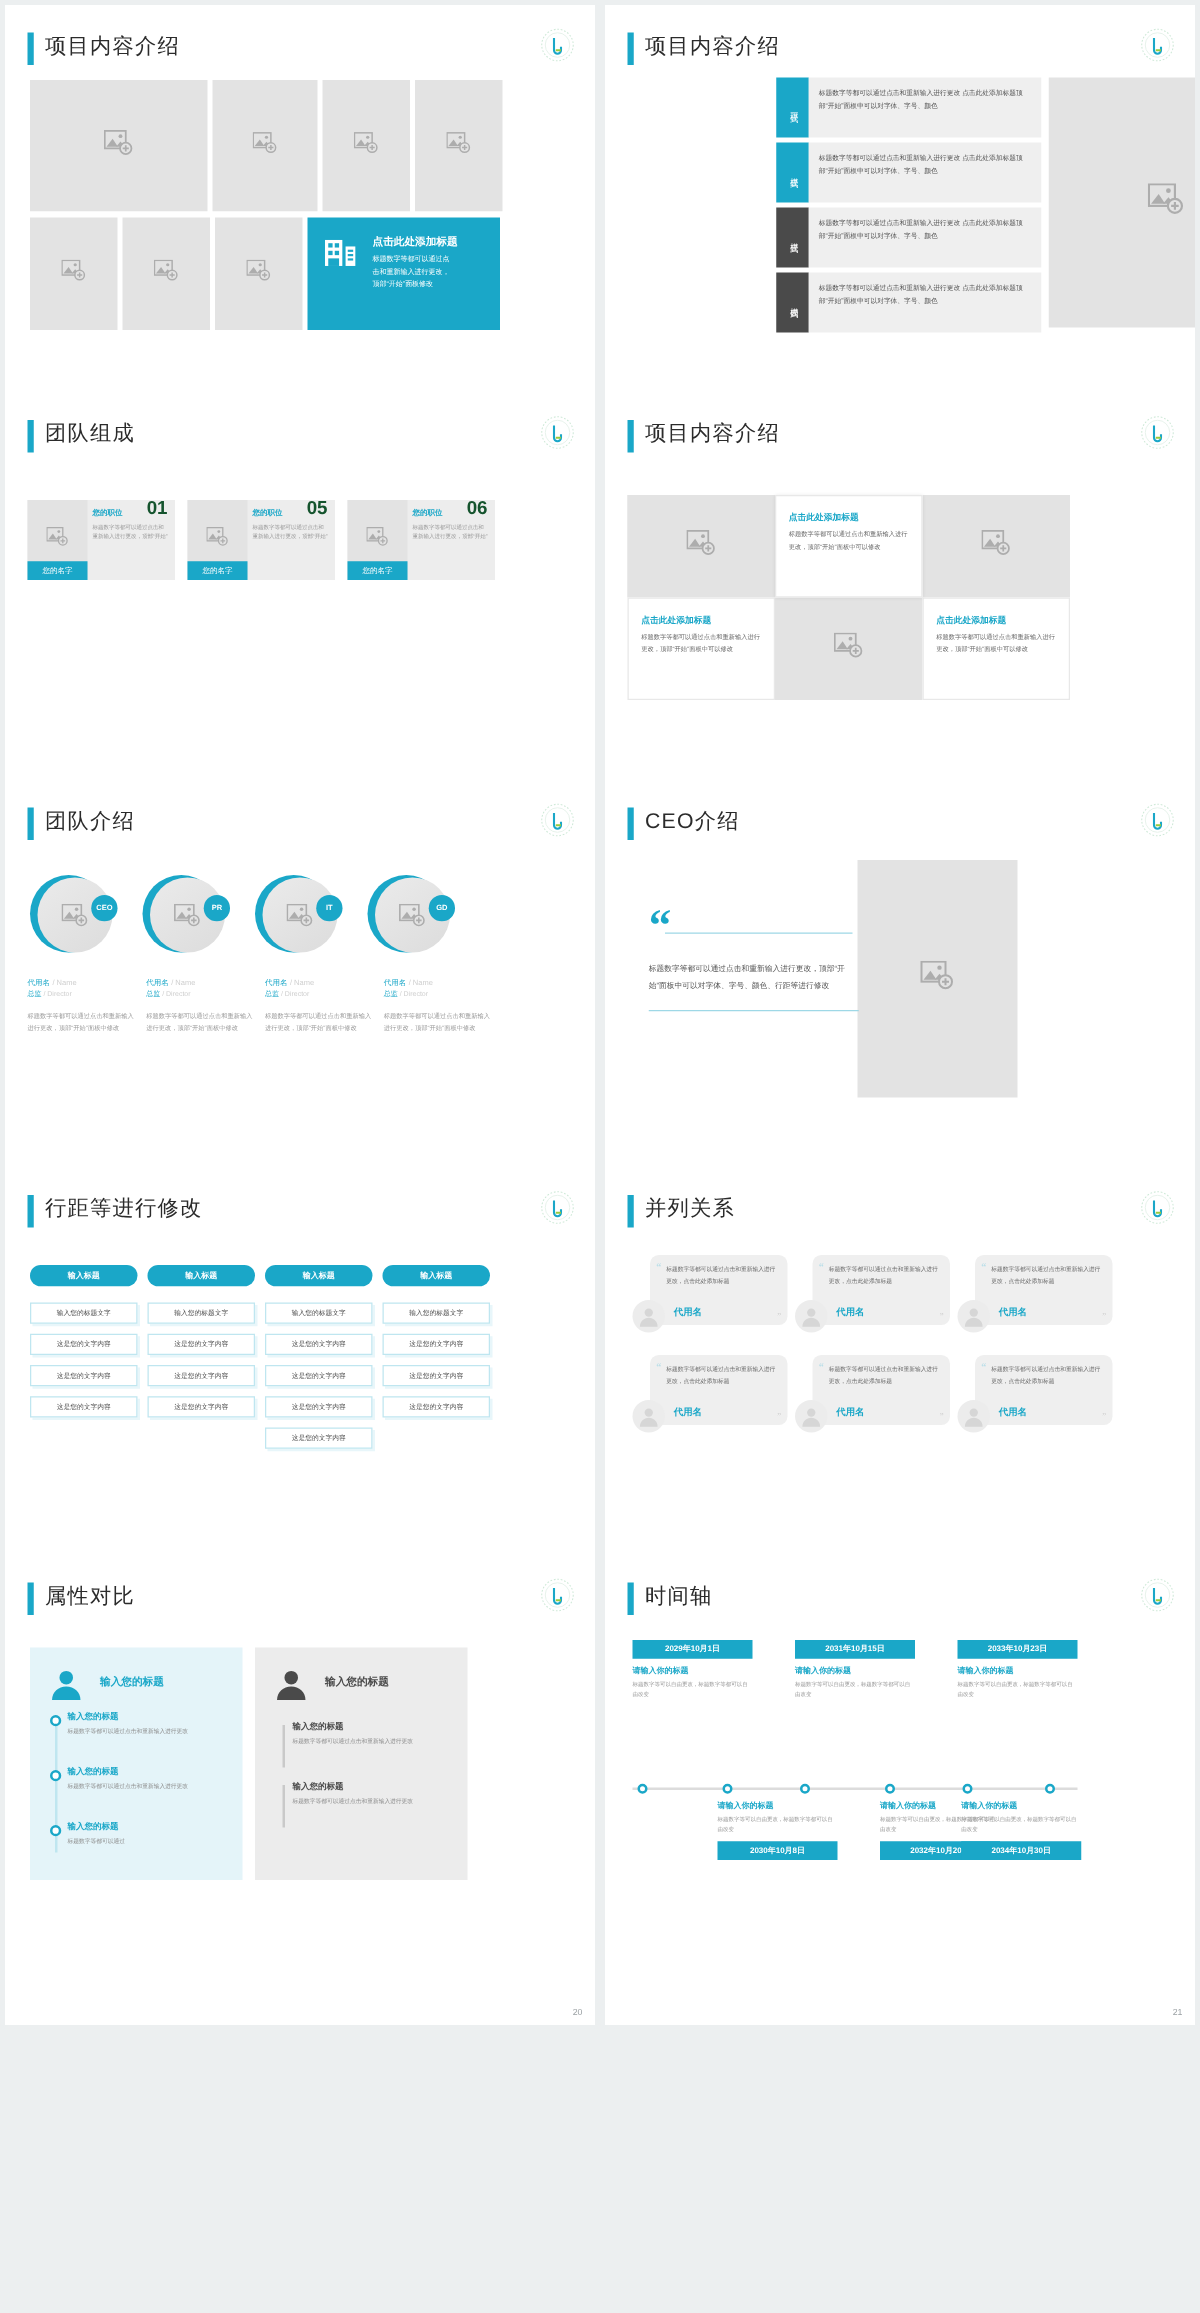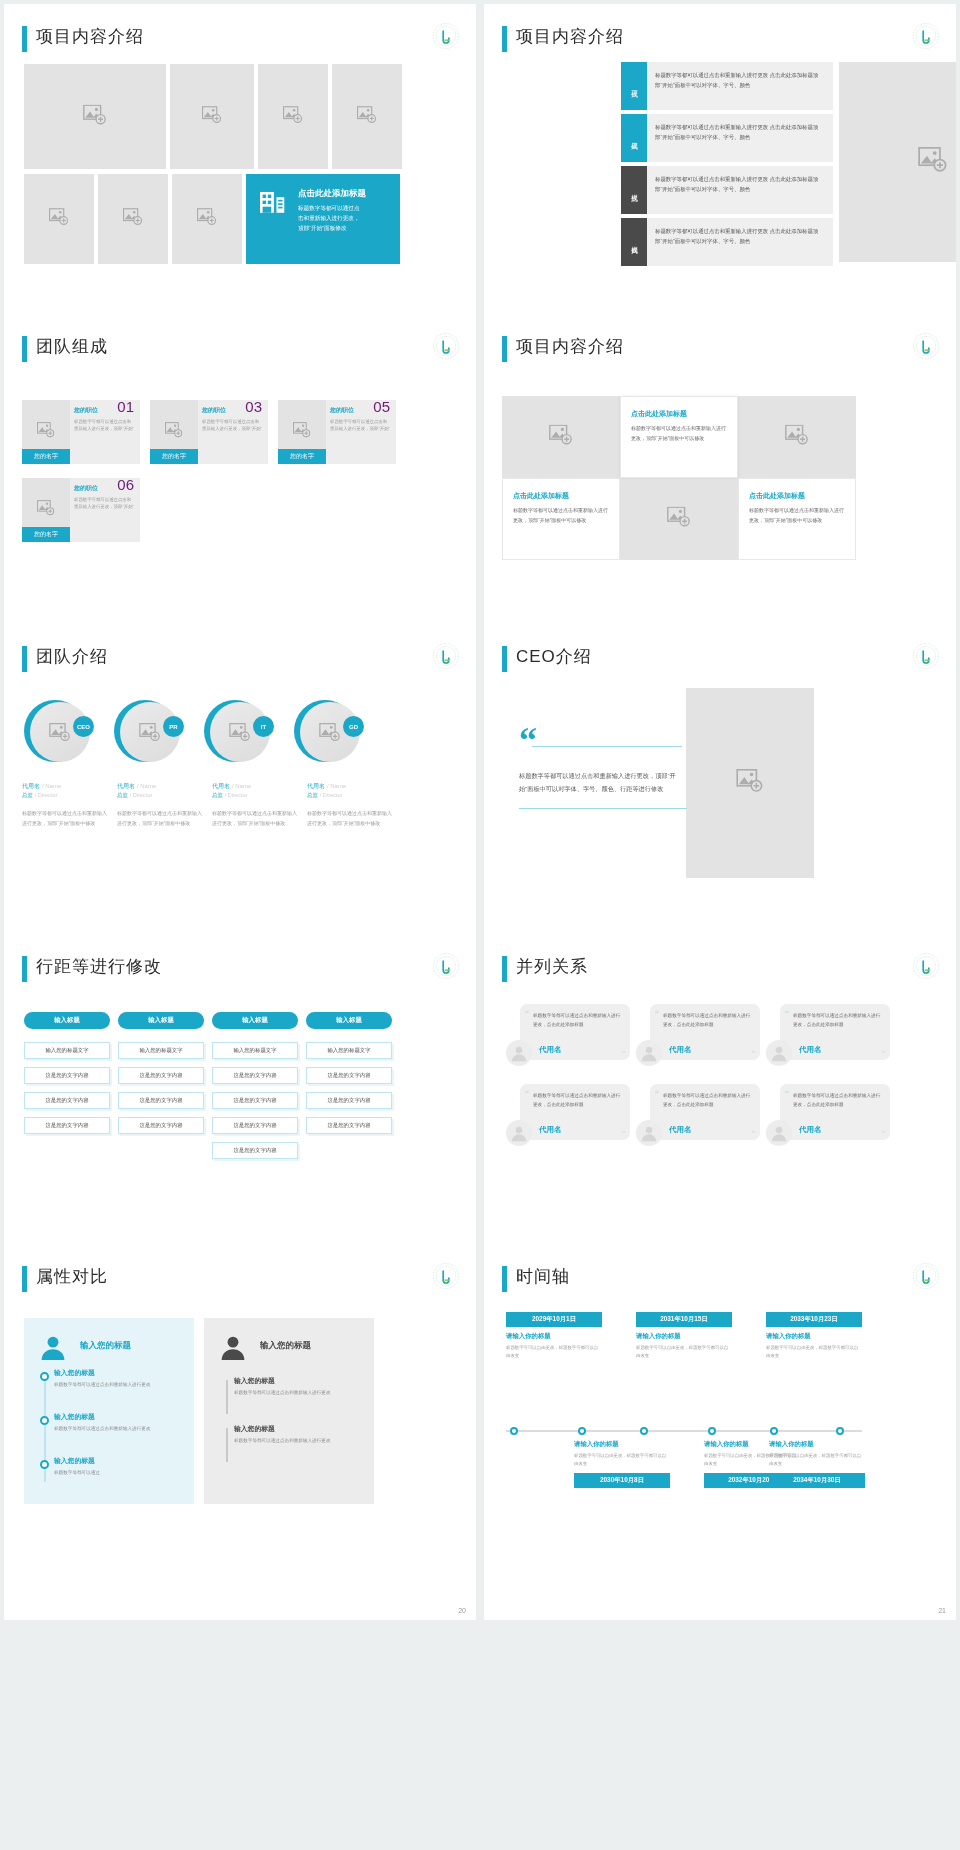--- a/index.html
+++ b/index.html
@@ -39,21 +39,21 @@
   .modetab.c1 { background:#1aa7c8; }
   .modetab.c2 { background:#4a4a4a; }
   .modebody { flex:1; background:#efefef; font-size:5.4px; color:#555; line-height:1.85; padding:8px 8px 0 8px; }
   .s13 .bigph { position:absolute; left:355px; top:58px; width:188px; height:200px; }
 
   
   .s14 .grid { position:absolute; left:18px; top:86px; display:grid; grid-template-columns:repeat(3,118px); gap:14px 10px; }
   .mcard { position:relative; width:118px; height:64px; background:#ededed; display:flex; }
   .mcard .pic { width:48px; background:#e3e3e3; position:relative; }
   .mcard .info { flex:1; padding:6px 5px 0 4px; position:relative; }
-  .mcard .num { position:absolute; right:6px; top:-2px; font-size:15px; color:#701a75; font-weight:normal; }
+  .mcard .num { position:absolute; right:6px; top:-2px; font-size:15px; color:#14532d; font-weight:bold; }
   .mcard .pos { font-size:6px; color:#1aa7c8; font-weight:bold; position:relative; z-index:2;}
   .mcard .desc { font-size:4.4px; color:#9a9a9a; line-height:1.7; margin-top:3px; position:relative; z-index:2;}
   .mcard .nm { position:absolute; left:0; bottom:0; width:48px; background:#1aa7c8; color:#fff; font-size:6px; text-align:center; padding:3px 0; }
 
   
   .s15 .g { position:absolute; left:18px; top:82px; display:grid; grid-template-columns:118px 118px 118px; grid-template-rows:82px 82px; gap:0; }
   .s15 .box { border:1px solid #e8e8e8; position:relative; }
   .s15 .gray { background:#e3e3e3; border-color:#e3e3e3;}
   .s15 .white { background:#fff; box-shadow:0 0 3px rgba(0,0,0,.08); z-index:3; }
   .s15 .ttl { font-size:7px; color:#1aa7c8; font-weight:bold; margin:12px 0 5px 10px;}
@@ -289,33 +289,20 @@
             </div>
         <div class="nm">您的名字</div>
       </div>
       <div class="mcard">
         <div class="pic">
               <span class="phicon"><svg width="18" height="16">
                   <use href="#imgph"></use>
                 </svg></span>
             </div>
         <div class="info">
-              <div class="num">03</div>
-          <div class="pos">您的职位</div>
-          <div class="desc">标题数字等都可以通过点击和重新输入进行更改，顶部“开始”</div>
-            </div>
-        <div class="nm">您的名字</div>
-      </div>
-      <div class="mcard">
-        <div class="pic">
-              <span class="phicon"><svg width="18" height="16">
-                  <use href="#imgph"></use>
-                </svg></span>
-            </div>
-        <div class="info">
               <div class="num">05</div>
           <div class="pos">您的职位</div>
           <div class="desc">标题数字等都可以通过点击和重新输入进行更改，顶部“开始”</div>
             </div>
         <div class="nm">您的名字</div>
       </div>
       <div class="mcard">
         <div class="pic">
               <span class="phicon"><svg width="18" height="16">
                   <use href="#imgph"></use>

